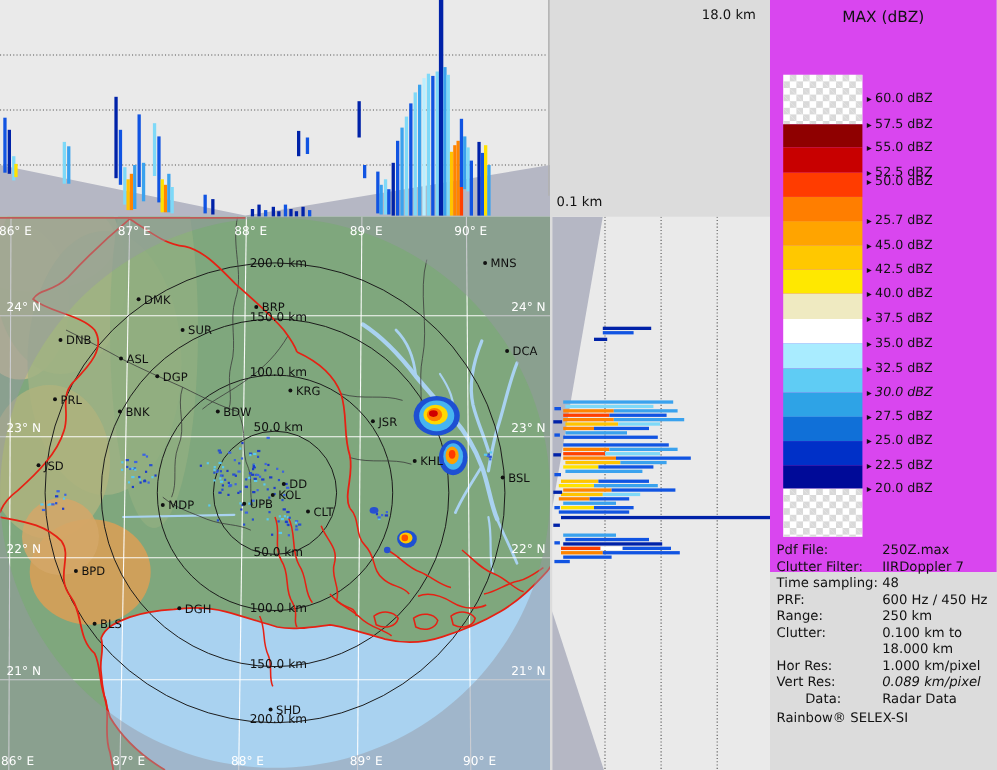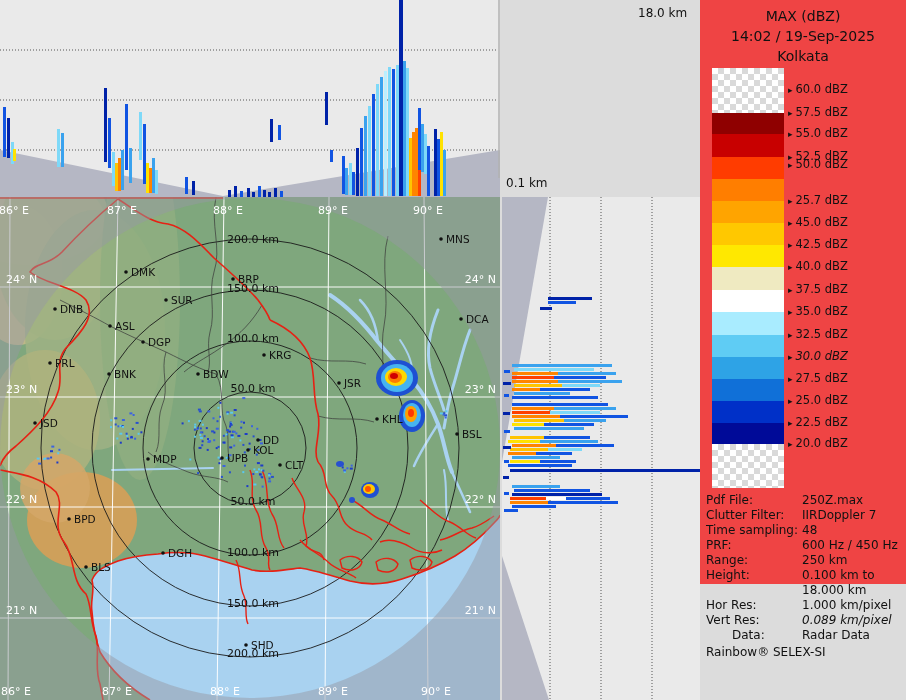--- a/index.html
+++ b/index.html
@@ -5,21 +5,21 @@
   * { margin:0; padding:0; box-sizing:border-box; }
   html,body { width:906px; height:700px; }
   body { position:relative; overflow:hidden; background:#DCDCDC; font-family:"DejaVu Sans",sans-serif; }
   #top-panel    { position:absolute; left:0; top:0; width:500px; height:197px; background:#EAEAEA; }
   #right-panel  { position:absolute; left:502px; top:197px; width:198px; height:503px; background:#EAEAEA; }
   #map-panel    { position:absolute; left:0; top:197px; width:500px; height:503px; background:#7FA77D; }
   svg { display:block; width:100%; height:100%; }
   svg text { font-family:"DejaVu Sans",sans-serif; }
   #label-top-height    { position:absolute; left:638px; top:6px;  font-size:12px; color:#111; }
   #label-bottom-height { position:absolute; left:506px; top:176px; font-size:12px; color:#111; }
-  #legend { position:absolute; left:700px; top:0; width:206px; height:584px; background:#ef4444; }
+  #legend { position:absolute; left:700px; top:0; width:206px; height:520px; background:#d946ef; }
   .title-line { position:absolute; left:0; width:206px; text-align:center; font-size:14px; color:#111; }
   #t1 { top:8px; } #t2 { top:28px; } #t3 { top:48px; }
   .swatch { position:absolute; left:12px; width:72px; }
   .checker {
     background-color:#FFFFFF;
     background-image:
       linear-gradient(45deg,#D9D9D9 25%,transparent 25%,transparent 75%,#D9D9D9 75%),
       linear-gradient(45deg,#D9D9D9 25%,transparent 25%,transparent 75%,#D9D9D9 75%);
     background-size:12px 12px;
     background-position:0 0,6px 6px;
@@ -502,22 +502,20 @@
         <text x="6" y="614" font-size="11" fill="#FFFFFF">21° N</text>
         <text x="496" y="614" text-anchor="end" font-size="11" fill="#FFFFFF">21° N</text>
       </svg>
   </div>
 
   <div id="label-top-height">18.0 km</div>
   <div id="label-bottom-height">0.1 km</div>
 
   <div id="legend">
     <div id="t1" class="title-line">MAX (dBZ)</div>
-    <div id="t2" class="title-line">14:02 / 19-Sep-2025</div>
-    <div id="t3" class="title-line">Kolkata</div>
     <div id="swatches">
         <div class="swatch checker" style="top: 68px; height: 45px;"></div>
         <div class="swatch checker" style="top: 444px; height: 44px;"></div>
         <div class="swatch" style="top: 113px; height: 21px; background: rgb(143, 0, 0);"></div>
         <div class="swatch" style="top: 134px; height: 23px; background: rgb(200, 0, 0);"></div>
         <div class="swatch" style="top: 157px; height: 22px; background: rgb(255, 60, 0);"></div>
         <div class="swatch" style="top: 179px; height: 22px; background: rgb(255, 126, 0);"></div>
         <div class="swatch" style="top: 201px; height: 22px; background: rgb(255, 164, 0);"></div>
         <div class="swatch" style="top: 223px; height: 22px; background: rgb(255, 200, 0);"></div>
         <div class="swatch" style="top: 245px; height: 22px; background: rgb(255, 232, 0);"></div>
@@ -553,21 +551,21 @@
         <div class="meta-label" style="top: 493px;">Pdf File:</div>
         <div class="meta-value" style="top: 493px; text-align: right;">250Z.max</div>
         <div class="meta-label" style="top: 508px;">Clutter Filter:</div>
         <div class="meta-value" style="top: 508px;">IIRDoppler 7</div>
         <div class="meta-label" style="top: 523px; text-align: right;">Time sampling:</div>
         <div class="meta-value" style="top: 523px;">48</div>
         <div class="meta-label" style="top: 538px;">PRF:</div>
         <div class="meta-value" style="top: 538px;">600 Hz / 450 Hz</div>
         <div class="meta-label" style="top: 553px;">Range:</div>
         <div class="meta-value" style="top: 553px;">250 km</div>
-        <div class="meta-label" style="top: 568px;">Height:</div>
+        <div class="meta-label" style="top: 568px;">Clutter:</div>
         <div class="meta-value" style="top: 568px;">0.100 km to</div>
         <div class="meta-value" style="top: 583px;">18.000 km</div>
         <div class="meta-label" style="top: 598px;">Hor Res:</div>
         <div class="meta-value" style="top: 598px;">1.000 km/pixel</div>
         <div class="meta-label" style="top: 613px;">Vert Res:</div>
         <div class="meta-value" style="top: 613px; font-style: italic;">0.089 km/pixel</div>
         <div class="meta-label" style="top: 628px; margin-left: 26px;">Data:</div>
         <div class="meta-value" style="top: 628px;">Radar Data</div>
       </div>
     <div id="footer">Rainbow® SELEX-SI</div>

